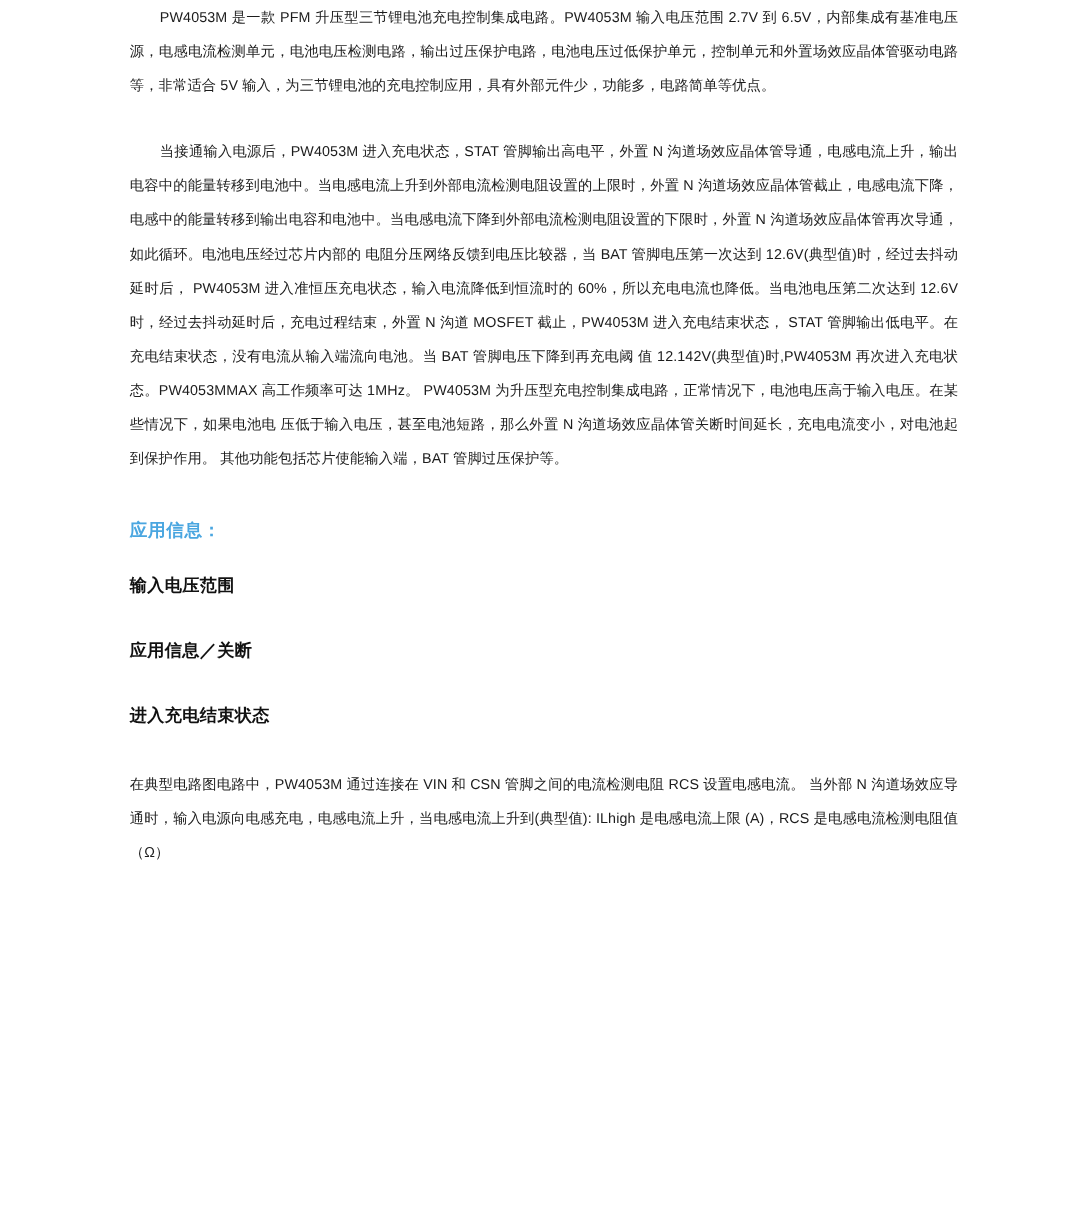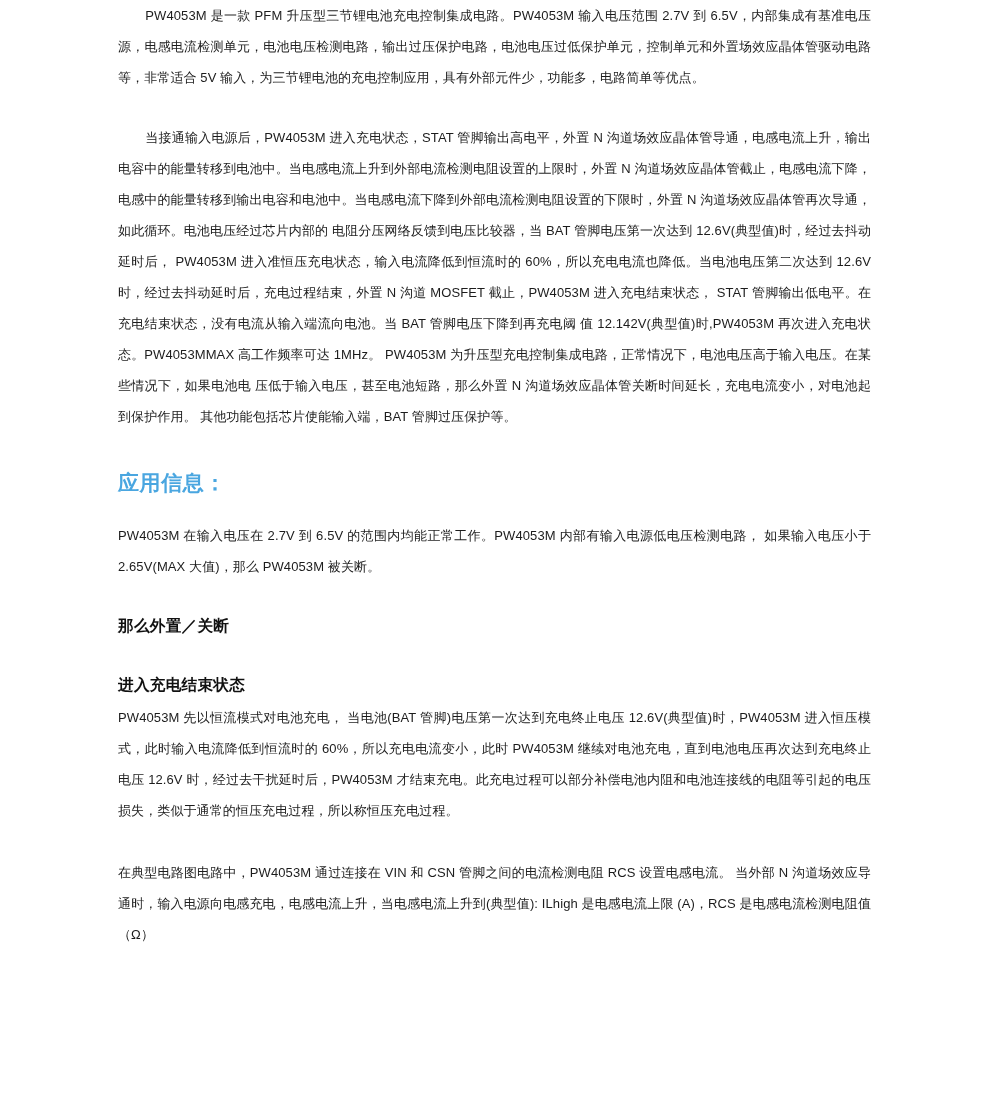--- a/index.html
+++ b/index.html
@@ -33,21 +33,21 @@
   }
   p.indent {
     text-indent: 2.1em;
   }
   .gap-sm { height: 20px; }
   .gap-md { height: 29px; }
   .gap-lg { height: 36px; }
 
   h2.section-title {
     margin: 0;
-    font-size: 21px;
+    font-size: 16px;
     font-weight: bold;
     color: #4aa6e0;
     line-height: 30px;
     letter-spacing: 0.6px;
   }
   h3.sub-title {
     margin: 0;
     font-size: 15.6px;
     font-weight: bold;
     color: #111111;
@@ -68,34 +68,29 @@
   <div class="gap-md"></div>
 
   <p class="body-text indent">当接通输入电源后，PW4053M 进入充电状态，STAT 管脚输出高电平，外置 N 沟道场效应晶体管导通，电感电流上升，输出电容中的能量转移到电池中。当电感电流上升到外部电流检测电阻设置的上限时，外置 N 沟道场效应晶体管截止，电感电流下降，电感中的能量转移到输出电容和电池中。当电感电流下降到外部电流检测电阻设置的下限时，外置 N 沟道场效应晶体管再次导通，如此循环。电池电压经过芯片内部的 电阻分压网络反馈到电压比较器，当 BAT 管脚电压第一次达到 12.6V(典型值)时，经过去抖动延时后， PW4053M 进入准恒压充电状态，输入电流降低到恒流时的 60%，所以充电电流也降低。当电池电压第二次达到 12.6V 时，经过去抖动延时后，充电过程结束，外置 N 沟道 MOSFET 截止，PW4053M 进入充电结束状态， STAT 管脚输出低电平。在充电结束状态，没有电流从输入端流向电池。当 BAT 管脚电压下降到再充电阈 值 12.142V(典型值)时,PW4053M 再次进入充电状态。PW4053MMAX 高工作频率可达 1MHz。 PW4053M 为升压型充电控制集成电路，正常情况下，电池电压高于输入电压。在某些情况下，如果电池电 压低于输入电压，甚至电池短路，那么外置 N 沟道场效应晶体管关断时间延长，充电电流变小，对电池起 到保护作用。 其他功能包括芯片使能输入端，BAT 管脚过压保护等。</p>
 
   <div class="gap-lg"></div>
 
   <h2 class="section-title">应用信息：</h2>
 
   <div class="gap-sm"></div>
 
-  <div class="para-block">
-    <p class="body-text">PW4053M 在输入电压在 2.7V 到 6.5V 的范围内均能正常工作。PW4053M 内部有输入电源低电压检测电路， 如果输入电压小于 2.65V(MAX 大值)，那么 PW4053M 被关断。</p>
-  </div>
+  <h3 class="sub-title">输入电压范围</h3>
 
   <div class="gap-md"></div>
 
-  <h3 class="sub-title">那么外置／关断</h3>
+  <h3 class="sub-title">应用信息／关断</h3>
 
   <div class="gap-md"></div>
 
   <h3 class="sub-title">进入充电结束状态</h3>
-  <div class="para-block">
-    <p class="body-text">PW4053M 先以恒流模式对电池充电， 当电池(BAT 管脚)电压第一次达到充电终止电压 12.6V(典型值)时，PW4053M 进入恒压模式，此时输入电流降低到恒流时的 60%，所以充电电流变小，此时 PW4053M 继续对电池充电，直到电池电压再次达到充电终止电压 12.6V 时，经过去干扰延时后，PW4053M 才结束充电。此充电过程可以部分补偿电池内阻和电池连接线的电阻等引起的电压损失，类似于通常的恒压充电过程，所以称恒压充电过程。</p>
-  </div>
 
   <div class="gap-md"></div>
 
   <div class="para-block">
     <p class="body-text">在典型电路图电路中，PW4053M 通过连接在 VIN 和 CSN 管脚之间的电流检测电阻 RCS 设置电感电流。 当外部 N 沟道场效应导通时，输入电源向电感充电，电感电流上升，当电感电流上升到(典型值): ILhigh 是电感电流上限 (A)，RCS 是电感电流检测电阻值（Ω）</p>
   </div>
 
 </div>
 
 </body></html>

